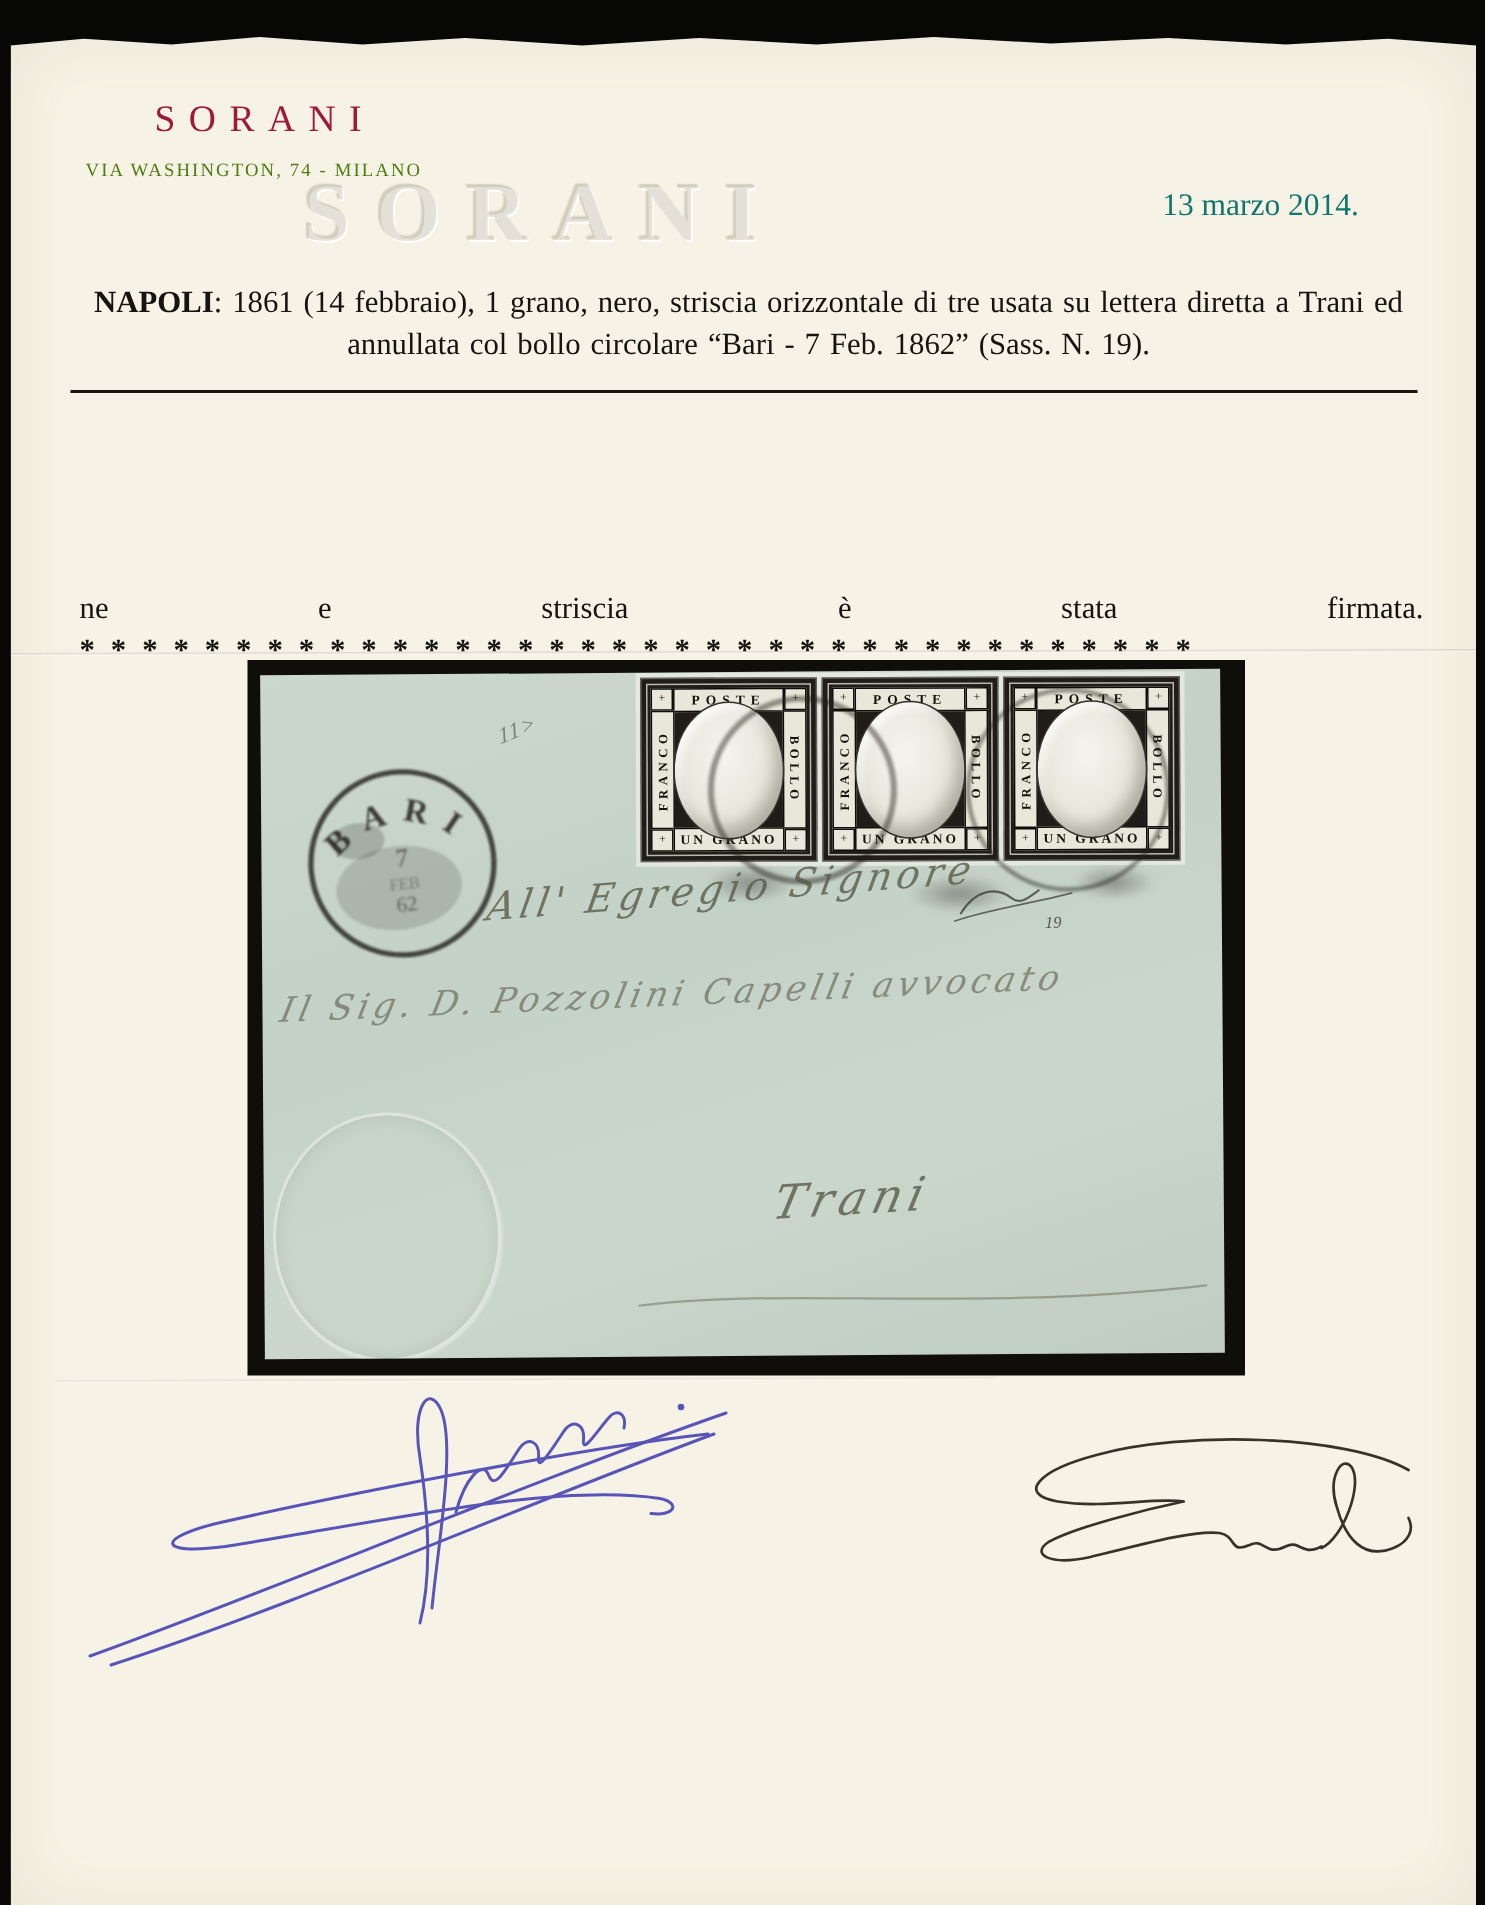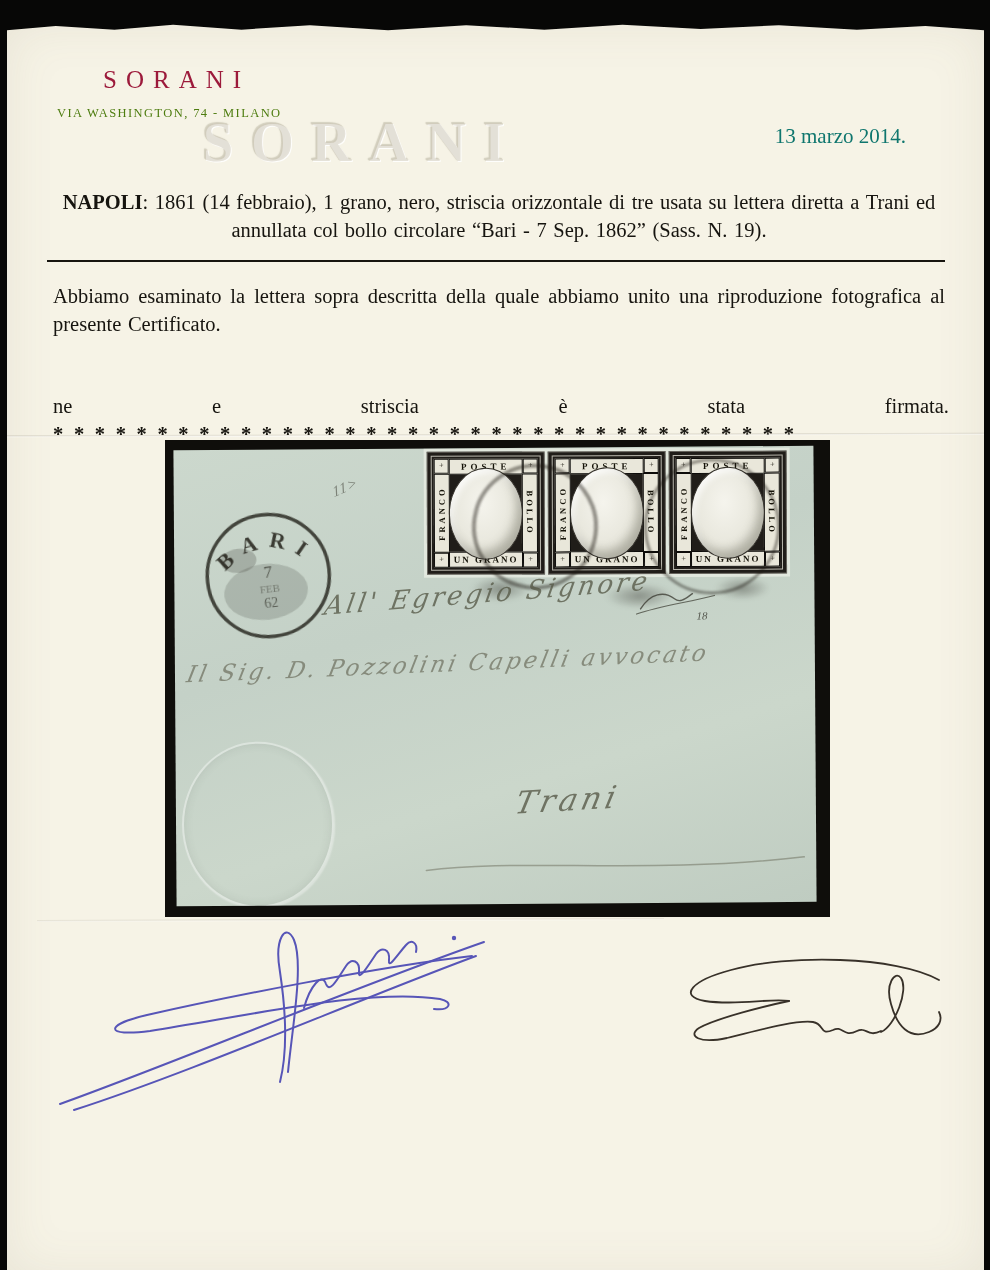--- a/index.html
+++ b/index.html
@@ -80,24 +80,23 @@
 
 <div class="scan">
   <div class="paper">
 
     <div class="logo-name">SORANI</div>
     <div class="logo-addr">VIA WASHINGTON, 74 - MILANO</div>
     <div class="watermark">SORANI</div>
     <div class="date">13 marzo 2014.</div>
 
     <div class="ptext p1">
-      <b>NAPOLI</b><span>: 1861 (14 febbraio), 1 grano, nero, striscia orizzontale di tre usata su lettera diretta a Trani ed annullata col bollo circolare “Bari - 7 Sep. 1862” (Sass. N. 19).</span>
+      <b>NAPOLI</b><span>: 1861 (14 febbraio), 1 grano, nero, striscia orizzontale di tre usata su lettera diretta a Trani ed annullata col bollo circolare “Bari - 7 Feb. 1862” (Sass. N. 19).</span>
     </div>
     <div class="rule"></div>
-    <div class="ptext p2">Abbiamo esaminato la lettera sopra descritta della quale abbiamo unito una riproduzione fotografica al presente Certificato.</div>
     <div class="ptext p3">
       <br>
       <span>ne e striscia è stata firmata.</span>
       <span class="asterisks">* * * * * * * * * * * * * * * * * * * * * * * * * * * * * * * * * * * *</span>
     </div>
 
     <div class="crease" style="top:410px;transform:rotate(-0.15deg);"></div>
 
     <div class="photo">
       <div class="letter">
@@ -167,21 +166,21 @@
         <div class="pencil">11&gt;</div>
 
         <div class="hw hw1">All' Egregio Signore</div>
         <div class="hw hw2">Il Sig. D. Pozzolini Capelli avvocato</div>
         <div class="hw hw3">Trani</div>
 
         <svg class="svg-abs" style="left:460px;top:140px;" width="84" height="34" viewBox="0 0 84 34">
           <path d="M6,22 C16,6 30,4 40,12 C46,17 52,11 58,7" fill="none" stroke="rgba(55,55,46,0.75)" stroke-width="1.4" stroke-linecap="round"></path>
           <path d="M2,27 C26,19 52,16 80,9" fill="none" stroke="rgba(55,55,46,0.7)" stroke-width="1.2" stroke-linecap="round"></path>
         </svg>
-        <div class="expert-num">18</div>
+        <div class="expert-num">19</div>
 
         <svg class="svg-abs" style="left:248px;top:406px;" width="385" height="24" viewBox="0 0 385 24">
           <path d="M2,16 C95,4 225,22 380,5" fill="none" stroke="rgba(95,95,78,0.45)" stroke-width="1.5" stroke-linecap="round"></path>
         </svg>
 
         <div class="seal"></div>
       </div>
     </div>
 
     <div class="crease" style="top:895px;left:30px;right:320px;opacity:0.7;transform:rotate(-0.2deg);"></div>

